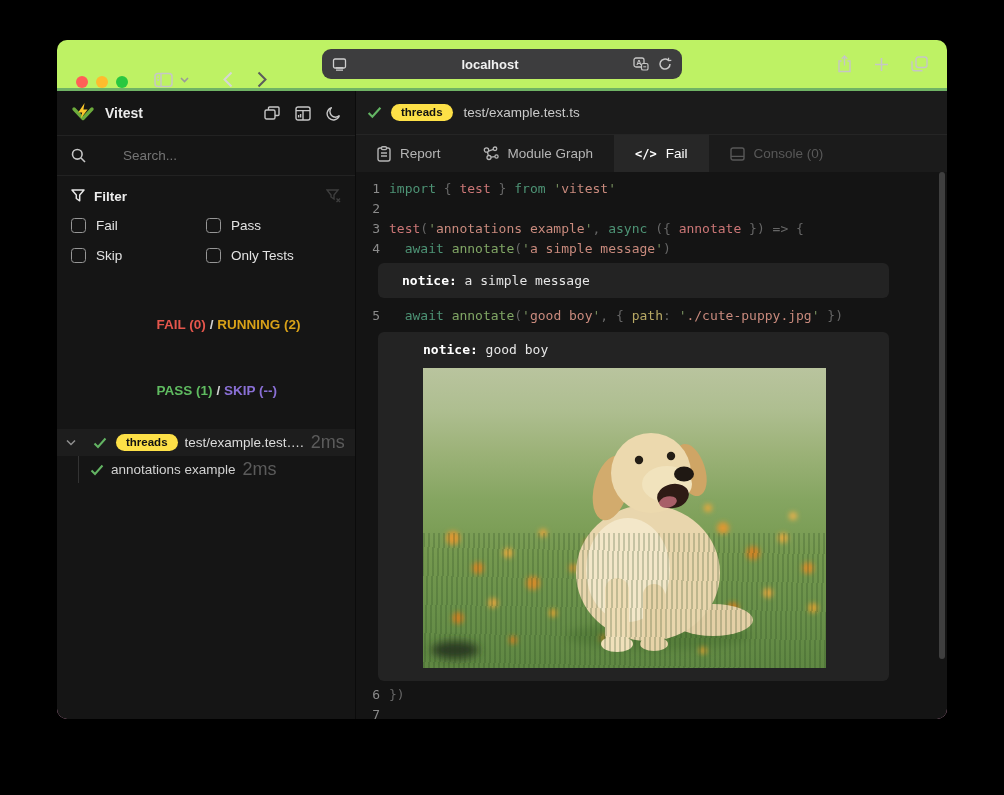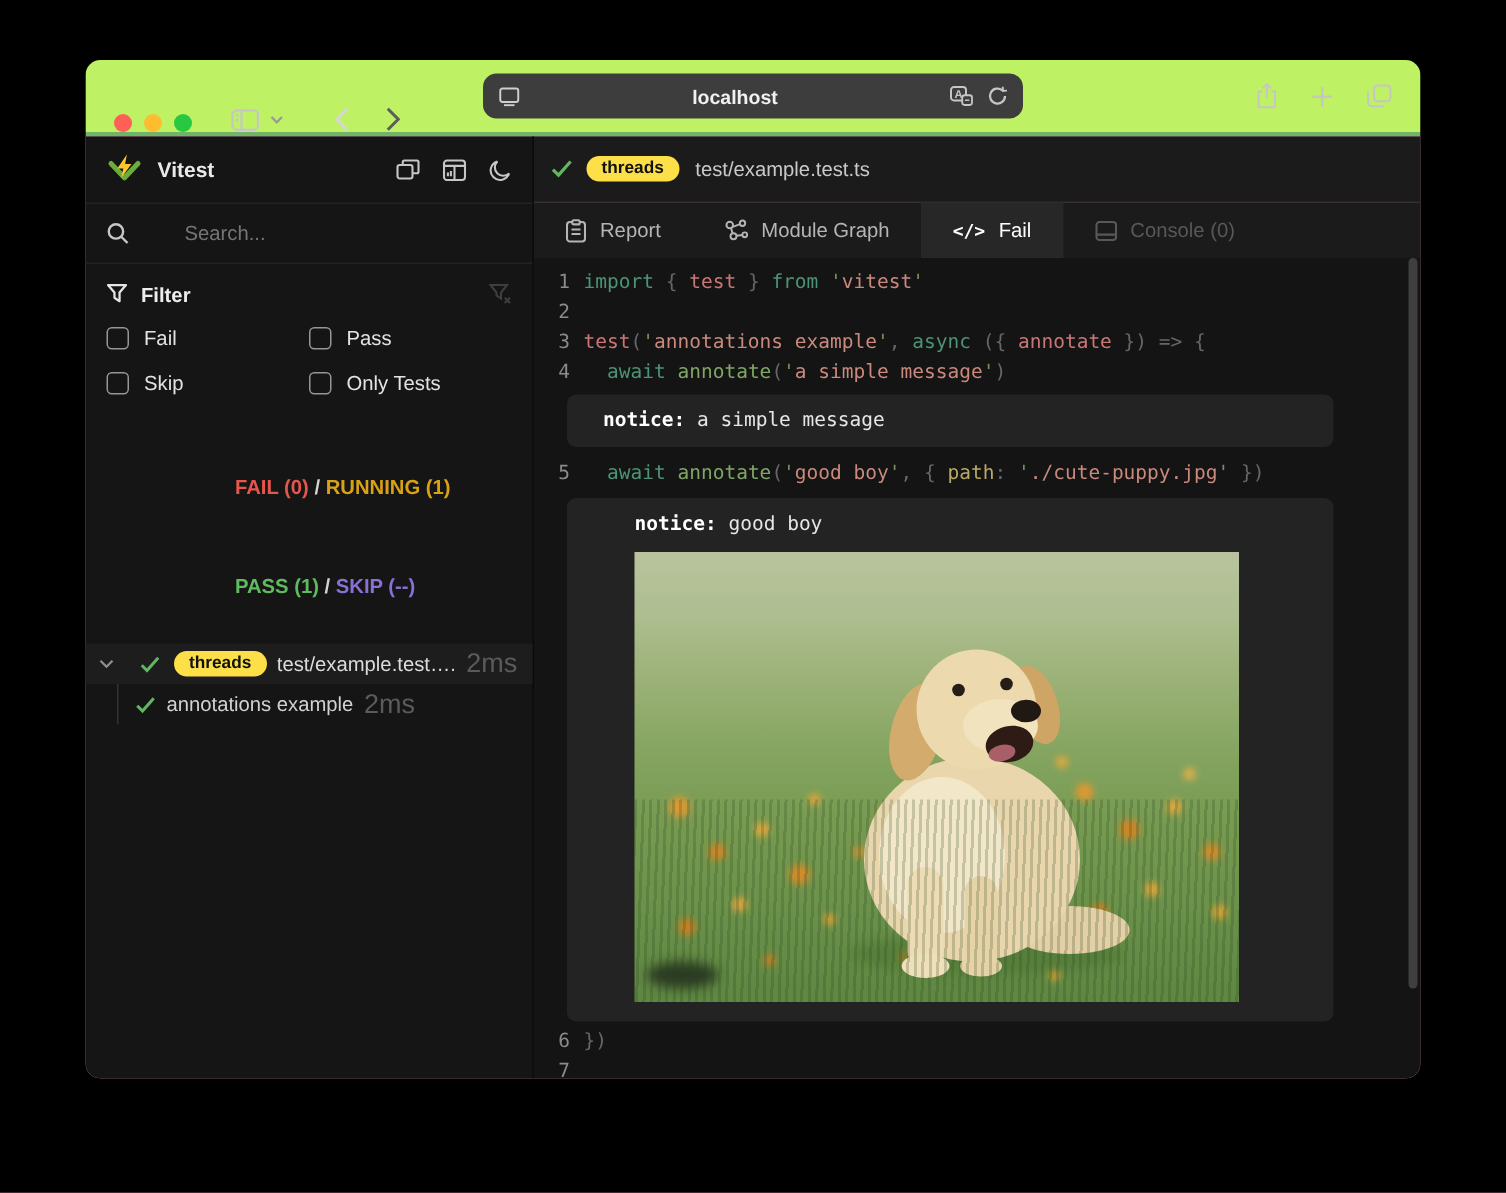--- a/index.html
+++ b/index.html
@@ -292,21 +292,21 @@
           <div class="chk-item">
             <span class="chk-box"></span>
             <span class="chk-label">Only Tests</span>
           </div>
         </div>
       </div>
 
       <div class="sb-summary">
         <div class="inner">
           <div class="sum-line">
-            <span style="color: rgb(229, 86, 76);">FAIL (0)</span><span style="color: rgb(212, 212, 212);"> / </span><span style="color: rgb(216, 161, 24);">RUNNING (1)</span>
+            <span style="color: rgb(229, 86, 76);">FAIL (0)</span><span style="color: rgb(212, 212, 212);"> / </span><span style="color: rgb(216, 161, 24);">RUNNING (2)</span>
           </div>
           <div class="sum-line">
             <span style="color: rgb(95, 187, 96);">PASS (1)</span><span style="color: rgb(212, 212, 212);"> / </span><span style="color: rgb(138, 112, 214);">SKIP (--)</span>
           </div>
         </div>
       </div>
 
       <div class="sb-tree">
         <div class="tree-row file">
           <span class="tree-chevron">

